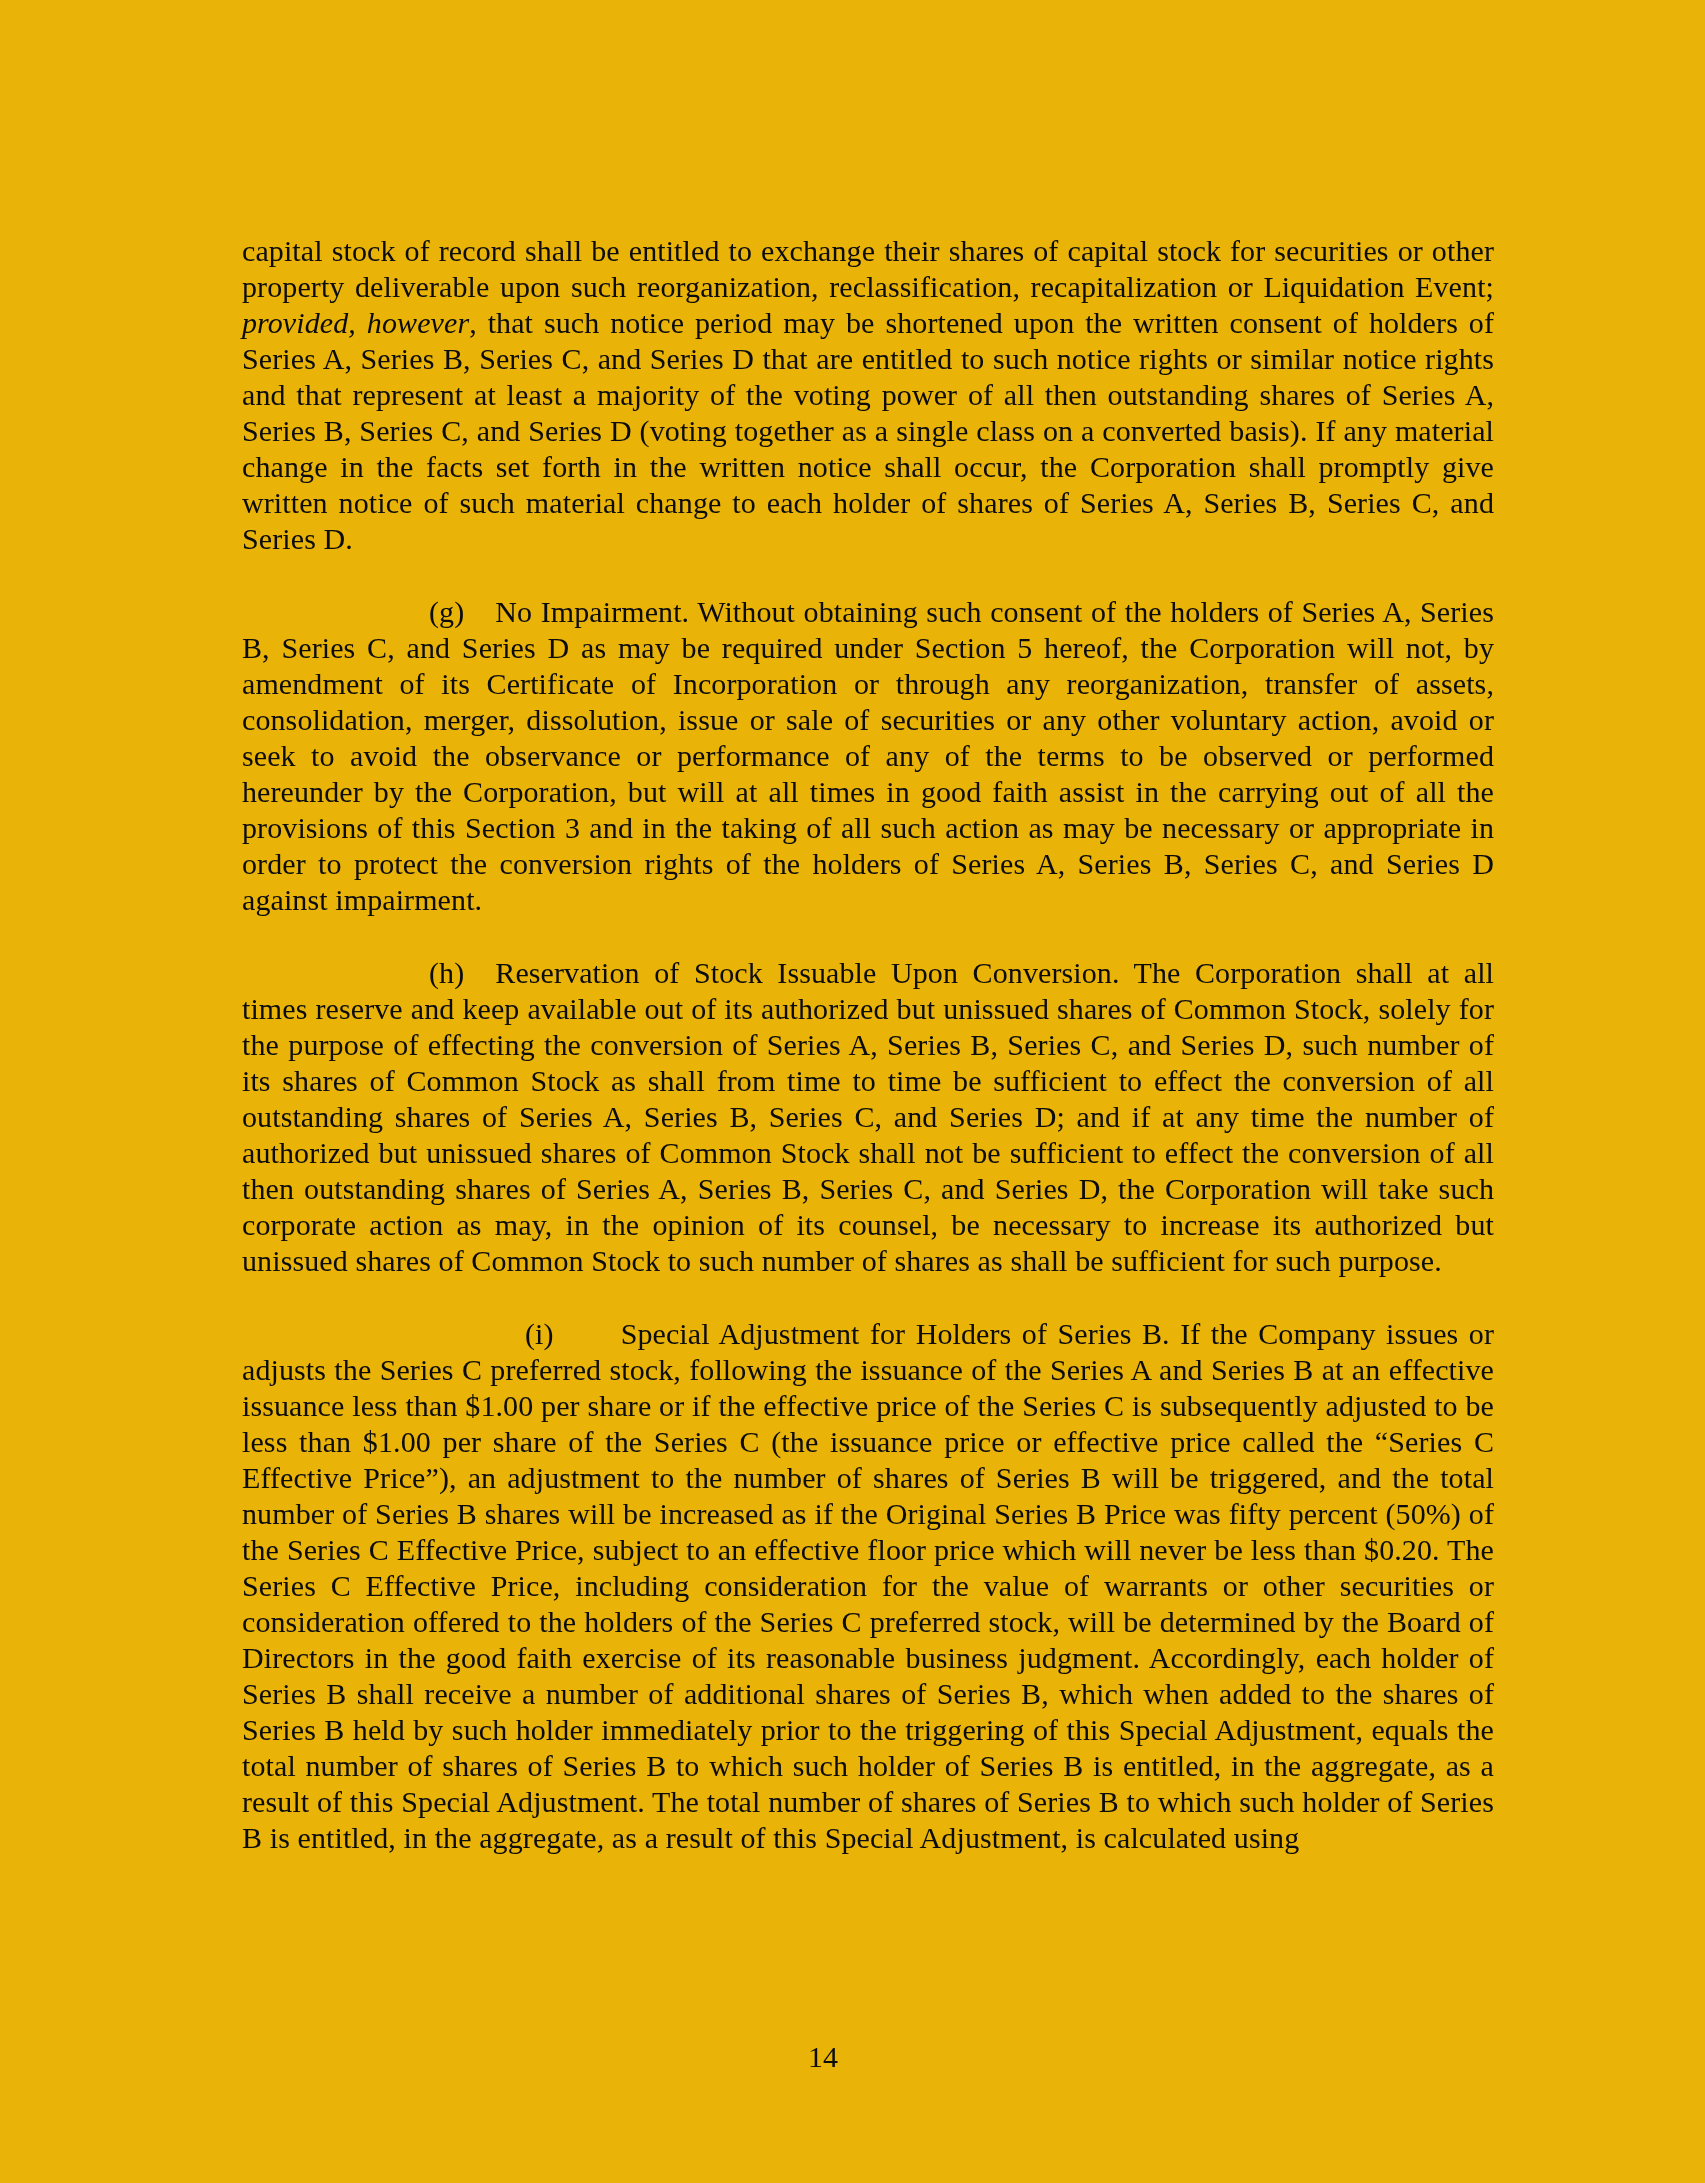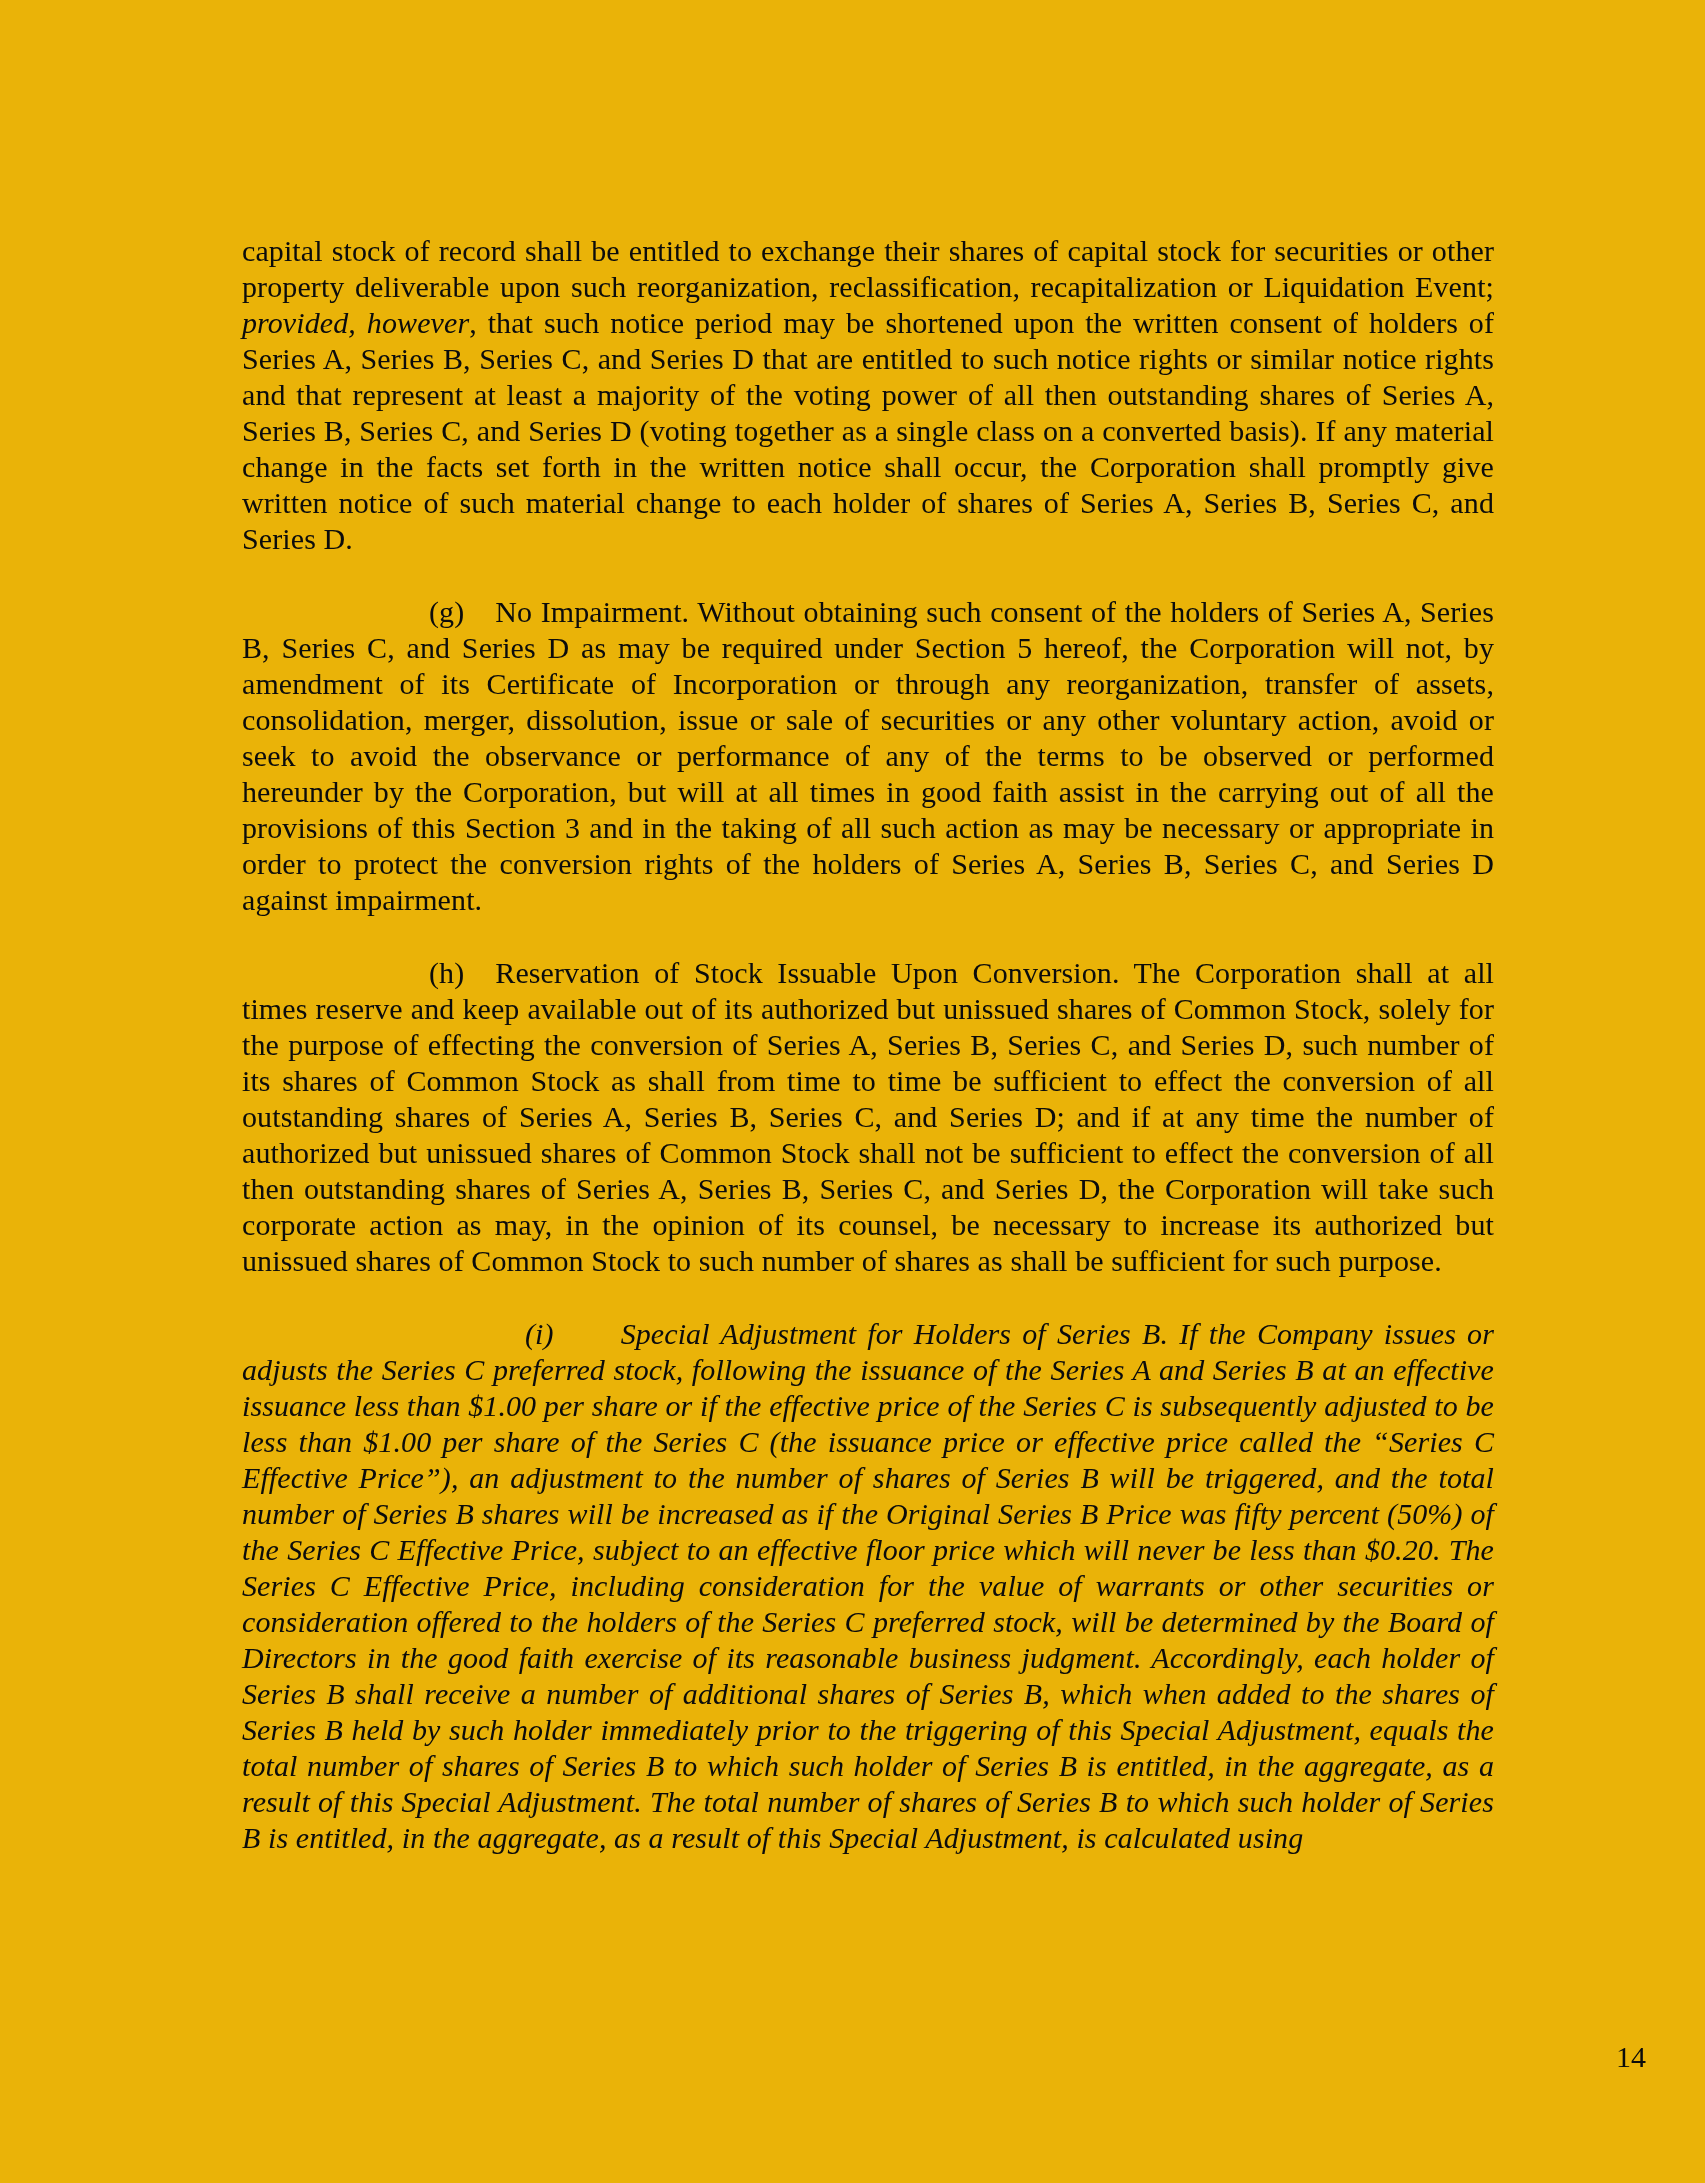--- a/index.html
+++ b/index.html
@@ -26,34 +26,34 @@
     text-align: justify;
     letter-spacing: 0.1px;
   }
   .para {
     margin: 0;
   }
   .para + .para {
     margin-top: 37px;
   }
   .indent-1 { text-indent: 187px; }
-  .indent-2 { text-indent: 283px; font-style: italic; }
+  .indent-2 { text-indent: 283px; }
   .tab {
     display: inline-block;
     height: 0.7px;
   }
   .tab-sm { width: 31px; }
   .tab-lg { width: 67px; }
   .italic { font-style: italic; }
   .page-number {
     position: absolute;
     left: 0;
     top: 2039px;
     width: 1646px;
-    text-align: right;
+    text-align: center;
     font-size: 30px;
     line-height: 36px;
     font-family: Liberation Serif, serif;
   }
 </style>
 </head>
 <body>
 
 <div class="page">
 

